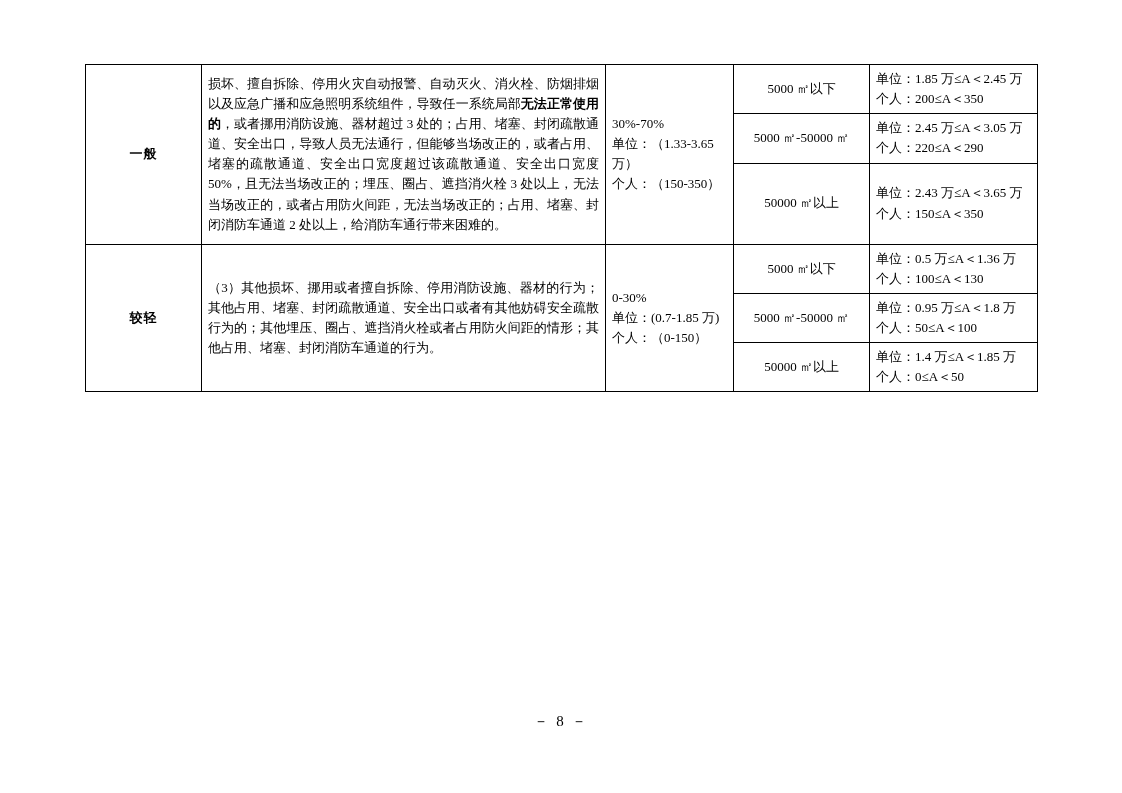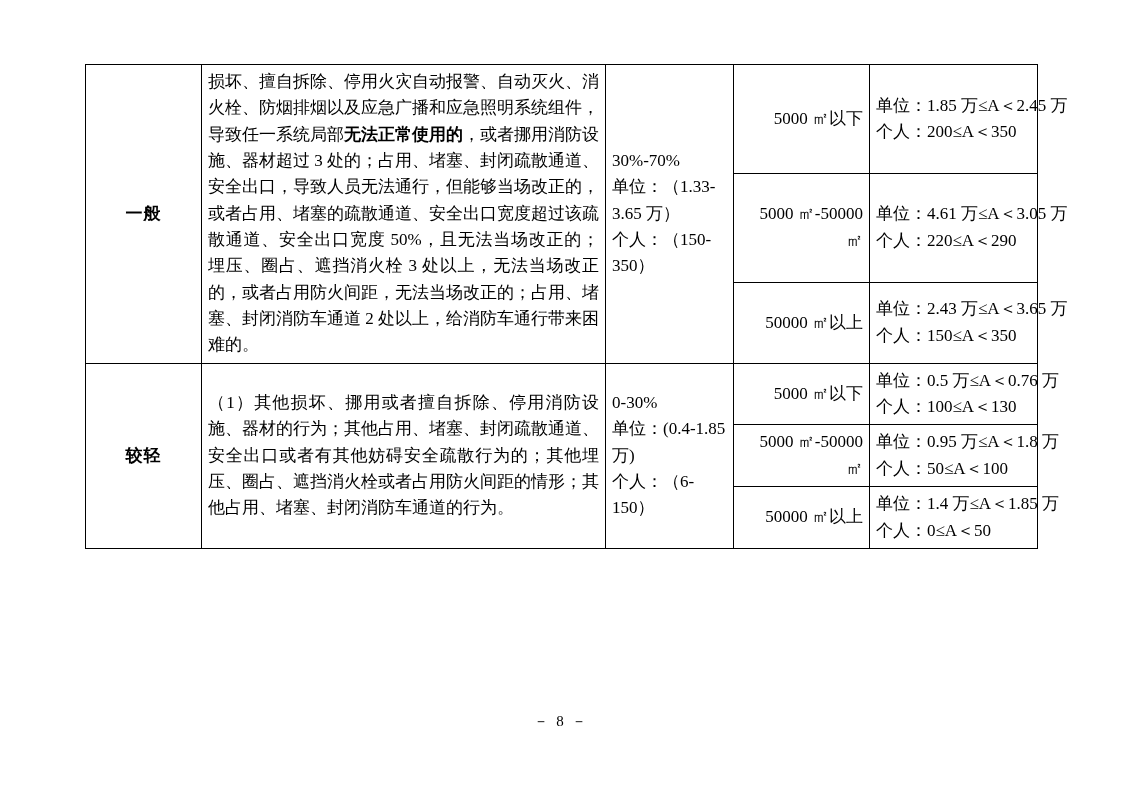--- a/index.html
+++ b/index.html
@@ -27,21 +27,21 @@
     left: 85px;
     top: 64px;
     width: 952px;
     border-collapse: collapse;
     table-layout: fixed;
   }
   table.penalty-table td {
     border: 1px solid #000000;
     padding: 4px 6px;
     vertical-align: middle;
-    font-size: 17px;
+    font-size: 13px;
     line-height: 1.55;
   }
   .col-level   { width: 116px; }
   .col-desc    { width: 404px; }
   .col-ratio   { width: 128px; }
   .col-area    { width: 136px; }
   .col-amount  { width: 168px; }
 
   td.level {
     text-align: center;
@@ -57,21 +57,21 @@
   }
   td.desc .bold {
     font-weight: bold;
   }
   td.ratio {
     text-align: left;
     line-height: 1.7;
     padding: 6px 8px;
   }
   td.area {
-    text-align: right;
+    text-align: center;
     line-height: 1.55;
   }
   td.amount {
     text-align: left;
     line-height: 1.6;
     padding: 5px 6px;
   }
   td.amount .line {
     display: block;
     white-space: nowrap;
@@ -119,51 +119,51 @@
         <td class="amount">
           <span class="line">单位：1.85 万≤A＜2.45 万</span>
           <span class="line">个人：200≤A＜350</span>
         </td>
       </tr>
       <tr>
         <td class="area">
           <span>5000 ㎡-50000 ㎡</span>
         </td>
         <td class="amount">
-          <span class="line">单位：4.61 万≤A＜3.05 万</span>
+          <span class="line">单位：2.45 万≤A＜3.05 万</span>
           <span class="line">个人：220≤A＜290</span>
         </td>
       </tr>
       <tr>
         <td class="area" style="height:72px;">
           <span>50000 ㎡以上</span>
         </td>
         <td class="amount">
           <span class="line">单位：2.43 万≤A＜3.65 万</span>
           <span class="line">个人：150≤A＜350</span>
         </td>
       </tr>
 
       <tr>
         <td class="level" rowspan="3">
           <span>较轻</span>
         </td>
         <td class="desc" rowspan="3">
-          <span>（1）其他损坏、挪用或者擅自拆除、停用消防设施、器材的行为；其他占用、堵塞、封闭疏散通道、安全出口或者有其他妨碍安全疏散行为的；其他埋压、圈占、遮挡消火栓或者占用防火间距的情形；其他占用、堵塞、封闭消防车通道的行为。</span>
+          <span>（3）其他损坏、挪用或者擅自拆除、停用消防设施、器材的行为；其他占用、堵塞、封闭疏散通道、安全出口或者有其他妨碍安全疏散行为的；其他埋压、圈占、遮挡消火栓或者占用防火间距的情形；其他占用、堵塞、封闭消防车通道的行为。</span>
         </td>
         <td class="ratio" rowspan="3">
           <div>0-30%</div>
-          <div>单位：(0.4-1.85 万)</div>
-          <div>个人：（6-150）</div>
+          <div>单位：(0.7-1.85 万)</div>
+          <div>个人：（0-150）</div>
         </td>
         <td class="area">
           <span>5000 ㎡以下</span>
         </td>
         <td class="amount">
-          <span class="line">单位：0.5 万≤A＜0.76 万</span>
+          <span class="line">单位：0.5 万≤A＜1.36 万</span>
           <span class="line">个人：100≤A＜130</span>
         </td>
       </tr>
       <tr>
         <td class="area">
           <span>5000 ㎡-50000 ㎡</span>
         </td>
         <td class="amount">
           <span class="line">单位：0.95 万≤A＜1.8 万</span>
           <span class="line">个人：50≤A＜100</span>

